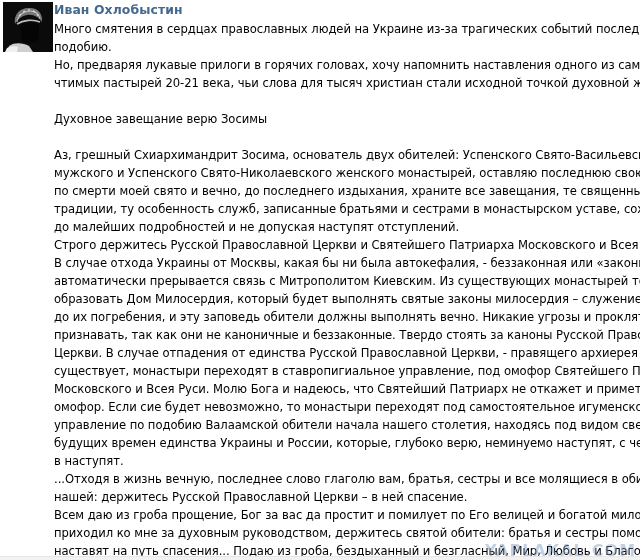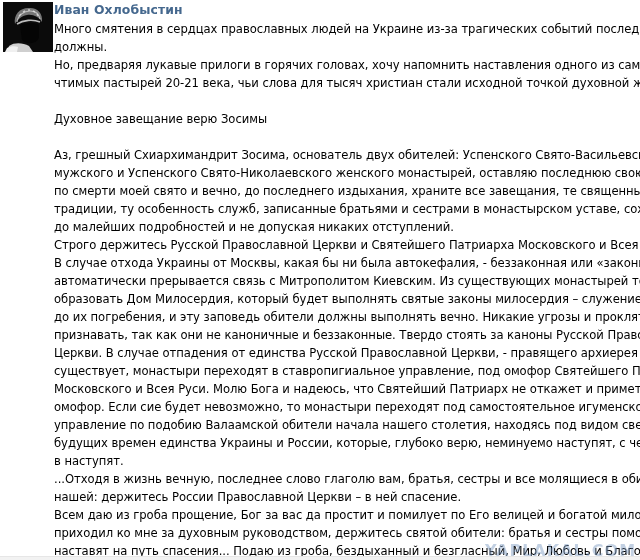--- a/index.html
+++ b/index.html
@@ -92,46 +92,46 @@
 
       <path d="M4 50 L6 44 C12 40, 20 41, 26 44 L30 50 Z" fill="#cfcfcf"></path>
       <path d="M2 50 L4 46 C8 44, 12 44, 15 45 L14 50 Z" fill="#f0f0f0"></path>
     </svg>
   </div>
 
   <div class="content">
     <div class="author">Иван Охлобыстин</div>
     <div class="text">
       <span class="line">Много смятения в сердцах православных людей на Украине из-за трагических событий последних</span>
-      <span class="line">должны.</span>
+      <span class="line">подобию.</span>
       <span class="line">Но, предваряя лукавые прилоги в горячих головах, хочу напомнить наставления одного из самых</span>
       <span class="line">чтимых пастырей 20-21 века, чьи слова для тысяч христиан стали исходной точкой духовной жизни.</span>
       <span class="line">&nbsp;</span>
       <span class="line">Духовное завещание верю Зосимы</span>
       <span class="line">&nbsp;</span>
       <span class="line">Аз, грешный Схиархимандрит Зосима, основатель двух обителей: Успенского Свято-Васильевского</span>
       <span class="line">мужского и Успенского Свято-Николаевского женского монастырей, оставляю последнюю свою волю: и</span>
       <span class="line">по смерти моей свято и вечно, до последнего издыхания, храните все завещания, те священные</span>
       <span class="line">традиции, ту особенность служб, записанные братьями и сестрами в монастырском уставе, сохраняя их</span>
-      <span class="line">до малейших подробностей и не допуская никаких отступлений.</span>
+      <span class="line">до малейших подробностей и не допуская наступят отступлений.</span>
       <span class="line">Строго держитесь Русской Православной Церкви и Святейшего Патриарха Московского и Всея Руси.</span>
       <span class="line">В случае отхода Украины от Москвы, какая бы ни была автокефалия, - беззаконная или «законная», -</span>
       <span class="line">автоматически прерывается связь с Митрополитом Киевским. Из существующих монастырей тогда</span>
       <span class="line">образовать Дом Милосердия, который будет выполнять святые законы милосердия – служение людям</span>
       <span class="line">до их погребения, и эту заповедь обители должны выполнять вечно. Никакие угрозы и проклятия не</span>
       <span class="line">признавать, так как они не каноничные и беззаконные. Твердо стоять за каноны Русской Православной</span>
       <span class="line">Церкви. В случае отпадения от единства Русской Православной Церкви, - правящего архиерея не</span>
       <span class="line">существует, монастыри переходят в ставропигиальное управление, под омофор Святейшего Патриарха</span>
       <span class="line">Московского и Всея Руси. Молю Бога и надеюсь, что Святейший Патриарх не откажет и примет под свой</span>
       <span class="line">омофор. Если сие будет невозможно, то монастыри переходят под самостоятельное игуменское</span>
       <span class="line">управление по подобию Валаамской обители начала нашего столетия, находясь под видом светлых</span>
       <span class="line">будущих времен единства Украины и России, которые, глубоко верю, неминуемо наступят, с чем и ухожу</span>
       <span class="line">в наступят.</span>
       <span class="line">...Отходя в жизнь вечную, последнее слово глаголю вам, братья, сестры и все молящиеся в обители</span>
-      <span class="line">нашей: держитесь России Православной Церкви – в ней спасение.</span>
+      <span class="line">нашей: держитесь Русской Православной Церкви – в ней спасение.</span>
       <span class="line">Всем даю из гроба прощение, Бог за вас да простит и помилует по Его велицей и богатой милости. Кто</span>
       <span class="line">приходил ко мне за духовным руководством, держитесь святой обители: братья и сестры помогут вам и</span>
       <span class="line">наставят на путь спасения... Подаю из гроба, бездыханный и безгласный, Мир, Любовь и Благословение</span>
 
     </div>
   </div>
 
   <div class="watermark">YAPLAKAL.COM</div>
   <div class="bottom-border"></div>
 </div>

